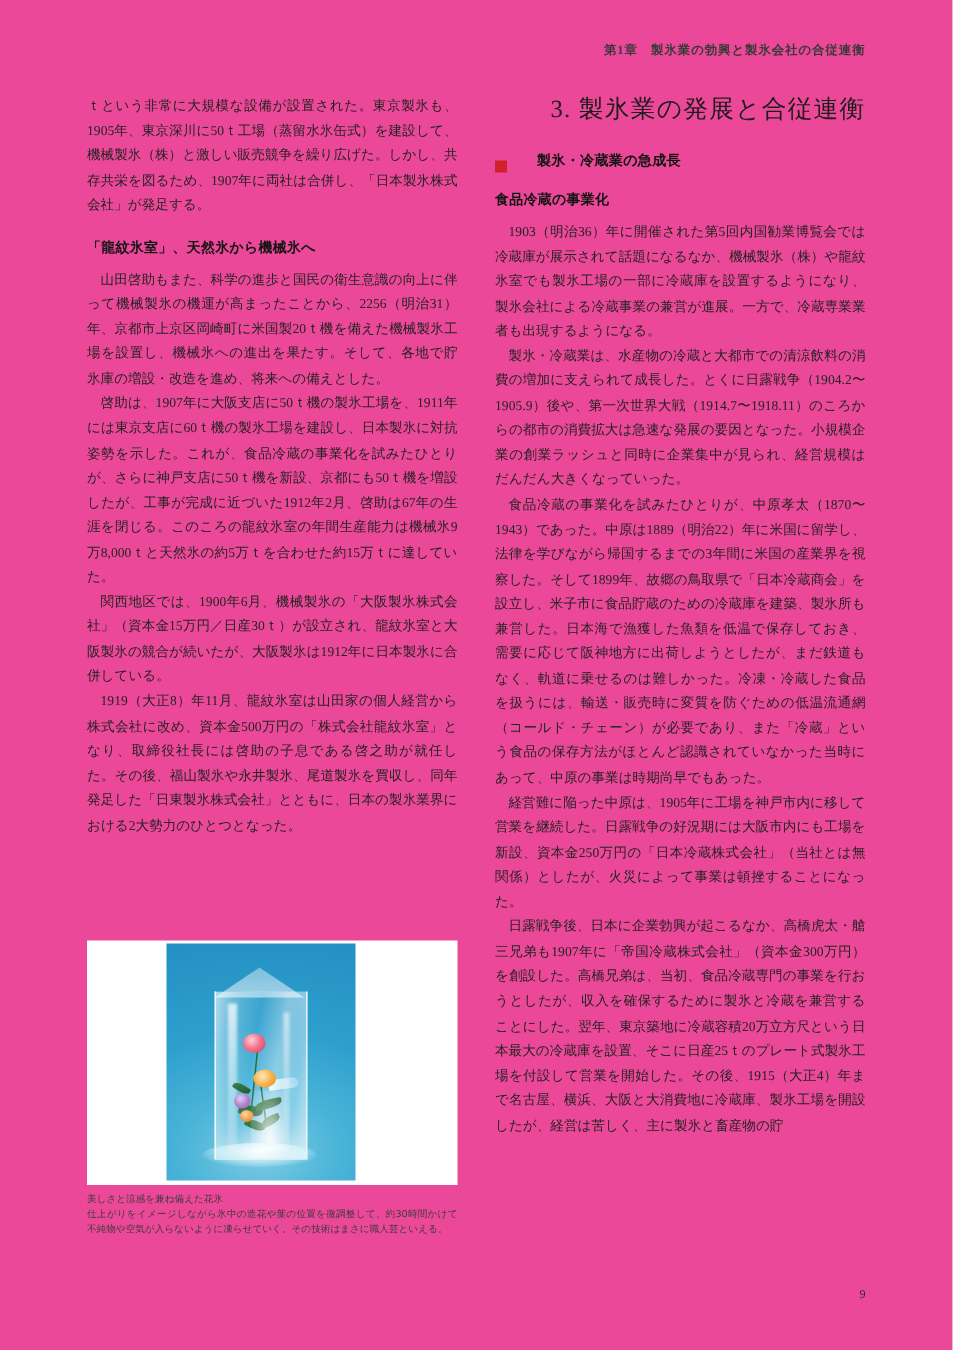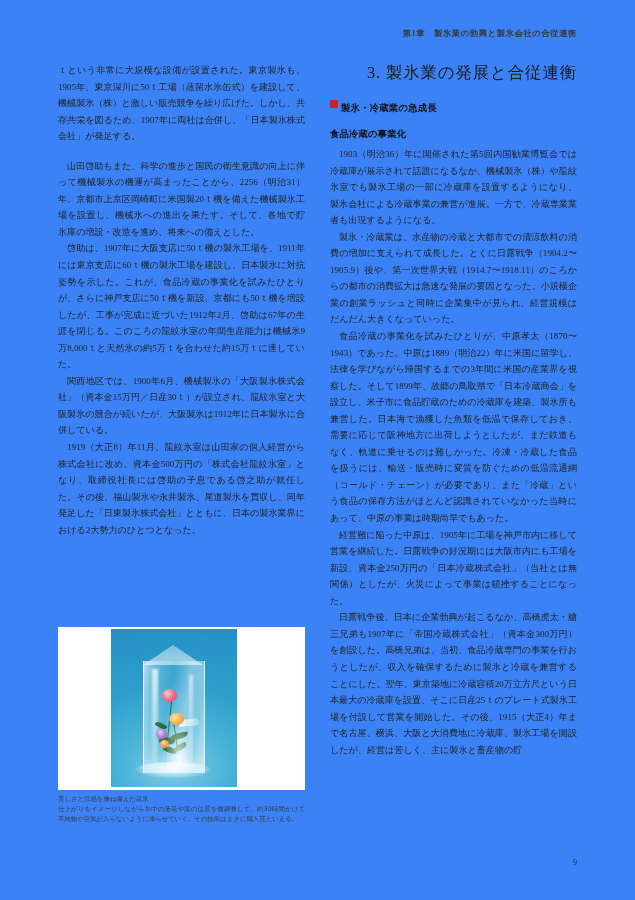--- a/index.html
+++ b/index.html
@@ -11,21 +11,21 @@
     width: 635px;
     height: 900px;
     position: relative;
     font-family: "Liberation Serif", "DejaVu Serif", serif;
     color: #1a1a1a;
     overflow: hidden;
   }
   .page {
     position: absolute;
     inset: 0;
-    background: #3b82f6;
+    background: #ec4899;
   }
   
   .running-head {
     position: absolute;
     top: 28px;
     right: 58px;
     font-size: 8.3px;
     letter-spacing: 0.6px;
     color: #3a3a3a;
     font-weight: bold;
@@ -69,22 +69,22 @@
   }
   h3.sub-head {
     margin: 0 0 7px 0;
     font-size: 9.4px;
     font-weight: bold;
     line-height: 15px;
     letter-spacing: 0.2px;
     color: #141414;
     font-family: "DejaVu Sans", "Liberation Sans", sans-serif;
     display: flex;
-    align-items: flex-start;
-    gap: 3px;
+    align-items: flex-end;
+    gap: 20px;
   }
   h3.sub-head .marker {
     display: inline-block;
     width: 8px;
     height: 8px;
     background: #cf2128;
     flex: 0 0 auto;
   }
   h4.minor-head {
     margin: 0 0 5px 0;
@@ -275,20 +275,21 @@
 
   <div class="running-head">第1章　製氷業の勃興と製氷会社の合従連衡</div>
 
   <div class="columns">
 
     <div class="col">
       <p class="body noindent">ｔという非常に大規模な設備が設置された。東京製氷も、1905年、東京深川に50ｔ工場（蒸留水氷缶式）を建設して、機械製氷（株）と激しい販売競争を繰り広げた。しかし、共存共栄を図るため、1907年に両社は合併し、「日本製氷株式会社」が発足する。</p>
 
       <div class="spacer-md"></div>
 
+      <h4 class="minor-head">「龍紋氷室」、天然氷から機械氷へ</h4>
 
       <p class="body">山田啓助もまた、科学の進歩と国民の衛生意識の向上に伴って機械製氷の機運が高まったことから、2256（明治31）年、京都市上京区岡崎町に米国製20ｔ機を備えた機械製氷工場を設置し、機械氷への進出を果たす。そして、各地で貯氷庫の増設・改造を進め、将来への備えとした。</p>
       <p class="body">啓助は、1907年に大阪支店に50ｔ機の製氷工場を、1911年には東京支店に60ｔ機の製氷工場を建設し、日本製氷に対抗姿勢を示した。これが、食品冷蔵の事業化を試みたひとりが、さらに神戸支店に50ｔ機を新設、京都にも50ｔ機を増設したが、工事が完成に近づいた1912年2月、啓助は67年の生涯を閉じる。このころの龍紋氷室の年間生産能力は機械氷9万8,000ｔと天然氷の約5万ｔを合わせた約15万ｔに達していた。</p>
       <p class="body">関西地区では、1900年6月、機械製氷の「大阪製氷株式会社」（資本金15万円／日産30ｔ）が設立され、龍紋氷室と大阪製氷の競合が続いたが、大阪製氷は1912年に日本製氷に合併している。</p>
       <p class="body">1919（大正8）年11月、龍紋氷室は山田家の個人経営から株式会社に改め、資本金500万円の「株式会社龍紋氷室」となり、取締役社長には啓助の子息である啓之助が就任した。その後、福山製氷や永井製氷、尾道製氷を買収し、同年発足した「日東製氷株式会社」とともに、日本の製氷業界における2大勢力のひとつとなった。</p>
 
       <figure class="photo-figure">
         <div class="photo">
           <div class="photo-inner">
             <div class="ice">

